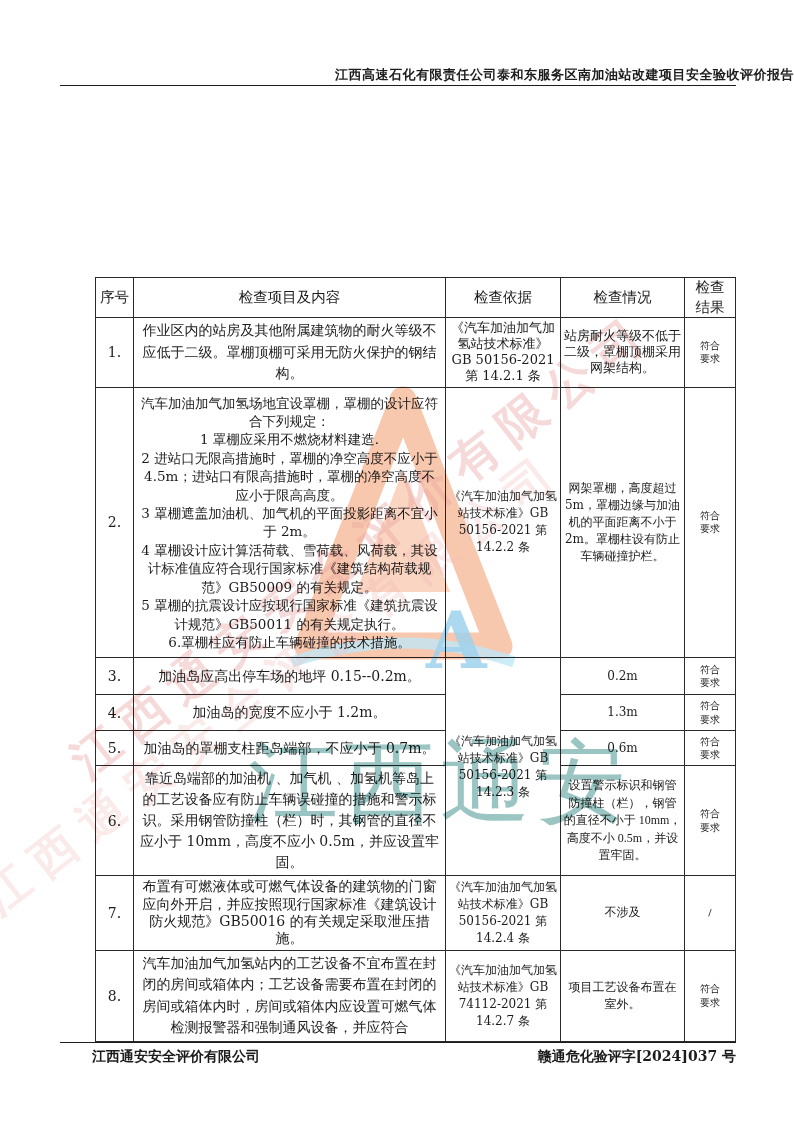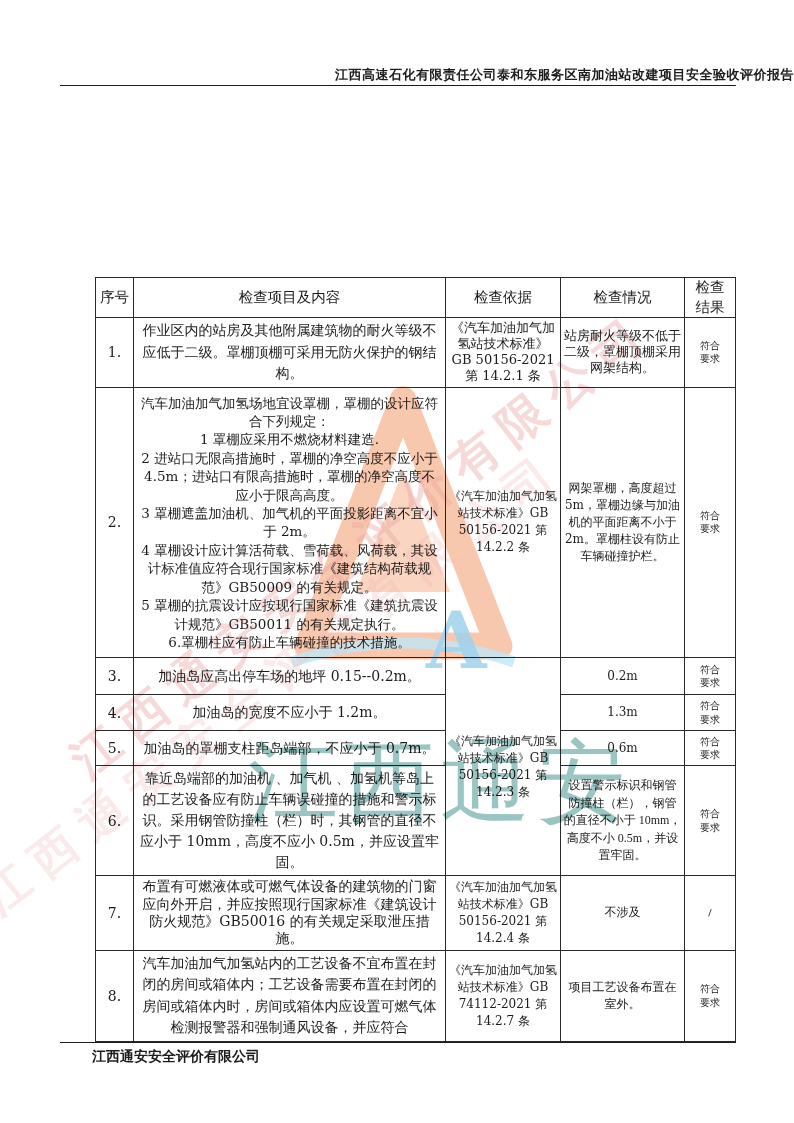--- a/index.html
+++ b/index.html
@@ -156,20 +156,21 @@
         <td class="aux">《汽车加油加气加氢站技术标准》GB 74112-2021 第 14.2.7 条</td>
         <td class="aux">项目工艺设备布置在室外。</td>
         <td class="res"><span class="wrap2">符合要求</span></td>
       </tr>
     </tbody>
   </table>
 
   <div class="footer-rule"></div>
   <div class="footer-row">
     <span>江西通安安全评价有限公司</span>
+    <span>赣通危化验评字[2024]037 号</span>
   </div>
 
   <div class="watermark">
     <svg class="wm-logo" width="250" height="300" viewBox="0 0 250 300">
       <path d="M125 22 L30 268 L221 268 Z" fill="none" stroke="#f2915f" stroke-width="27" stroke-linejoin="round"></path>
       <path d="M125 92 L78 214 L172 214 Z" fill="#f2915f" opacity="0.75"></path>
       <path d="M14 284 Q125 246 236 284" fill="none" stroke="#7fd0ec" stroke-width="11" opacity="0.8"></path>
       <text x="148" y="290" font-size="78" font-weight="bold" fill="#3fa6db" opacity="0.85" font-family="DejaVu Serif, Liberation Serif, serif">A</text>
     </svg>
     <div class="wm-red">江西通安</div>

